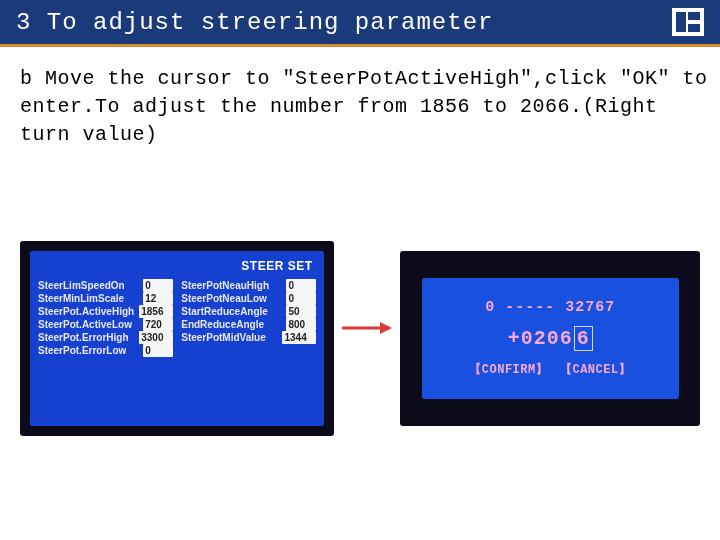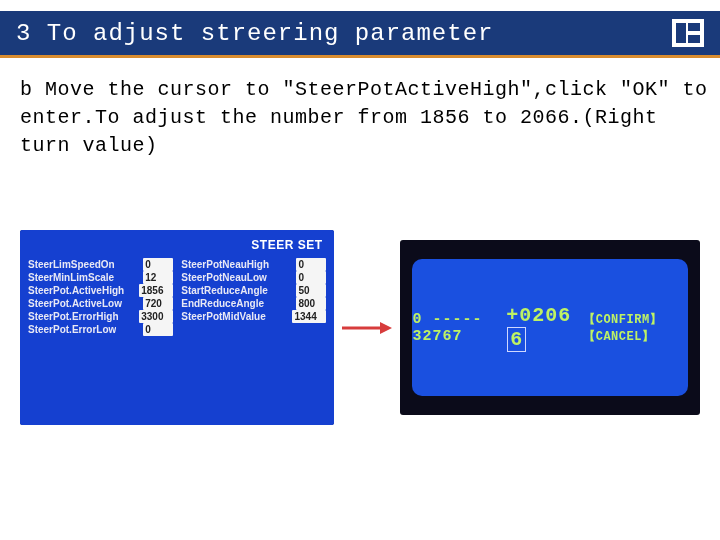--- a/index.html
+++ b/index.html
@@ -13,21 +13,20 @@
   .title-bar {
     background: #1a3a7a;
     color: #fff;
     padding: 8px 16px;
     font-size: 24px;
     letter-spacing: 1px;
     display: flex;
     justify-content: space-between;
     align-items: center;
     border-bottom: 3px solid #d98c2e;
-    margin-top: 11px;
   }
   .logo {
     width: 32px;
     height: 28px;
     display: flex;
     align-items: center;
     justify-content: center;
   }
   .logo svg { width: 100%; height: 100%; }
   .instruction {
@@ -40,21 +39,23 @@
   .screens {
     display: flex;
     align-items: center;
     justify-content: space-between;
     padding: 60px 20px 0 20px;
     gap: 8px;
   }
   .screen {
     background: #0b0b1a;
     border-radius: 3px;
+    padding: 10px;
     position: relative;
+    margin-top: 22px;
   }
   .screen-a { width: 315px; height: 195px; }
   .screen-b { width: 300px; height: 175px; display:flex; align-items:center; justify-content:center; }
   .screen-inner {
     background: #1540d0;
     width: 100%;
     height: 100%;
     border-radius: 2px;
     padding: 6px 8px;
     color: #fff;
@@ -101,26 +102,27 @@
     flex: 0 0 50px;
     display: flex;
     align-items: center;
     justify-content: center;
   }
   .arrow svg { width: 50px; height: 16px; }
   .screen-b-inner {
     background: #1a50e0;
     width: 92%;
     height: 78%;
-    border-radius: 10px;
-    color: #bef264;
+    border-radius: 3px;
+    color: #f9a8d4;
     font-family: "Courier New", monospace;
     font-size: 16px;
     font-weight: bold;
     display: flex;
+    flex-direction: column;
     align-items: center;
     justify-content: center;
     gap: 10px;
     letter-spacing: 1px;
   }
   .range-line { font-size: 15px; }
   .value-line { font-size: 20px; }
   .value-line .editbox {
     display: inline-block;
     border: 1px solid #cfd8ff;

